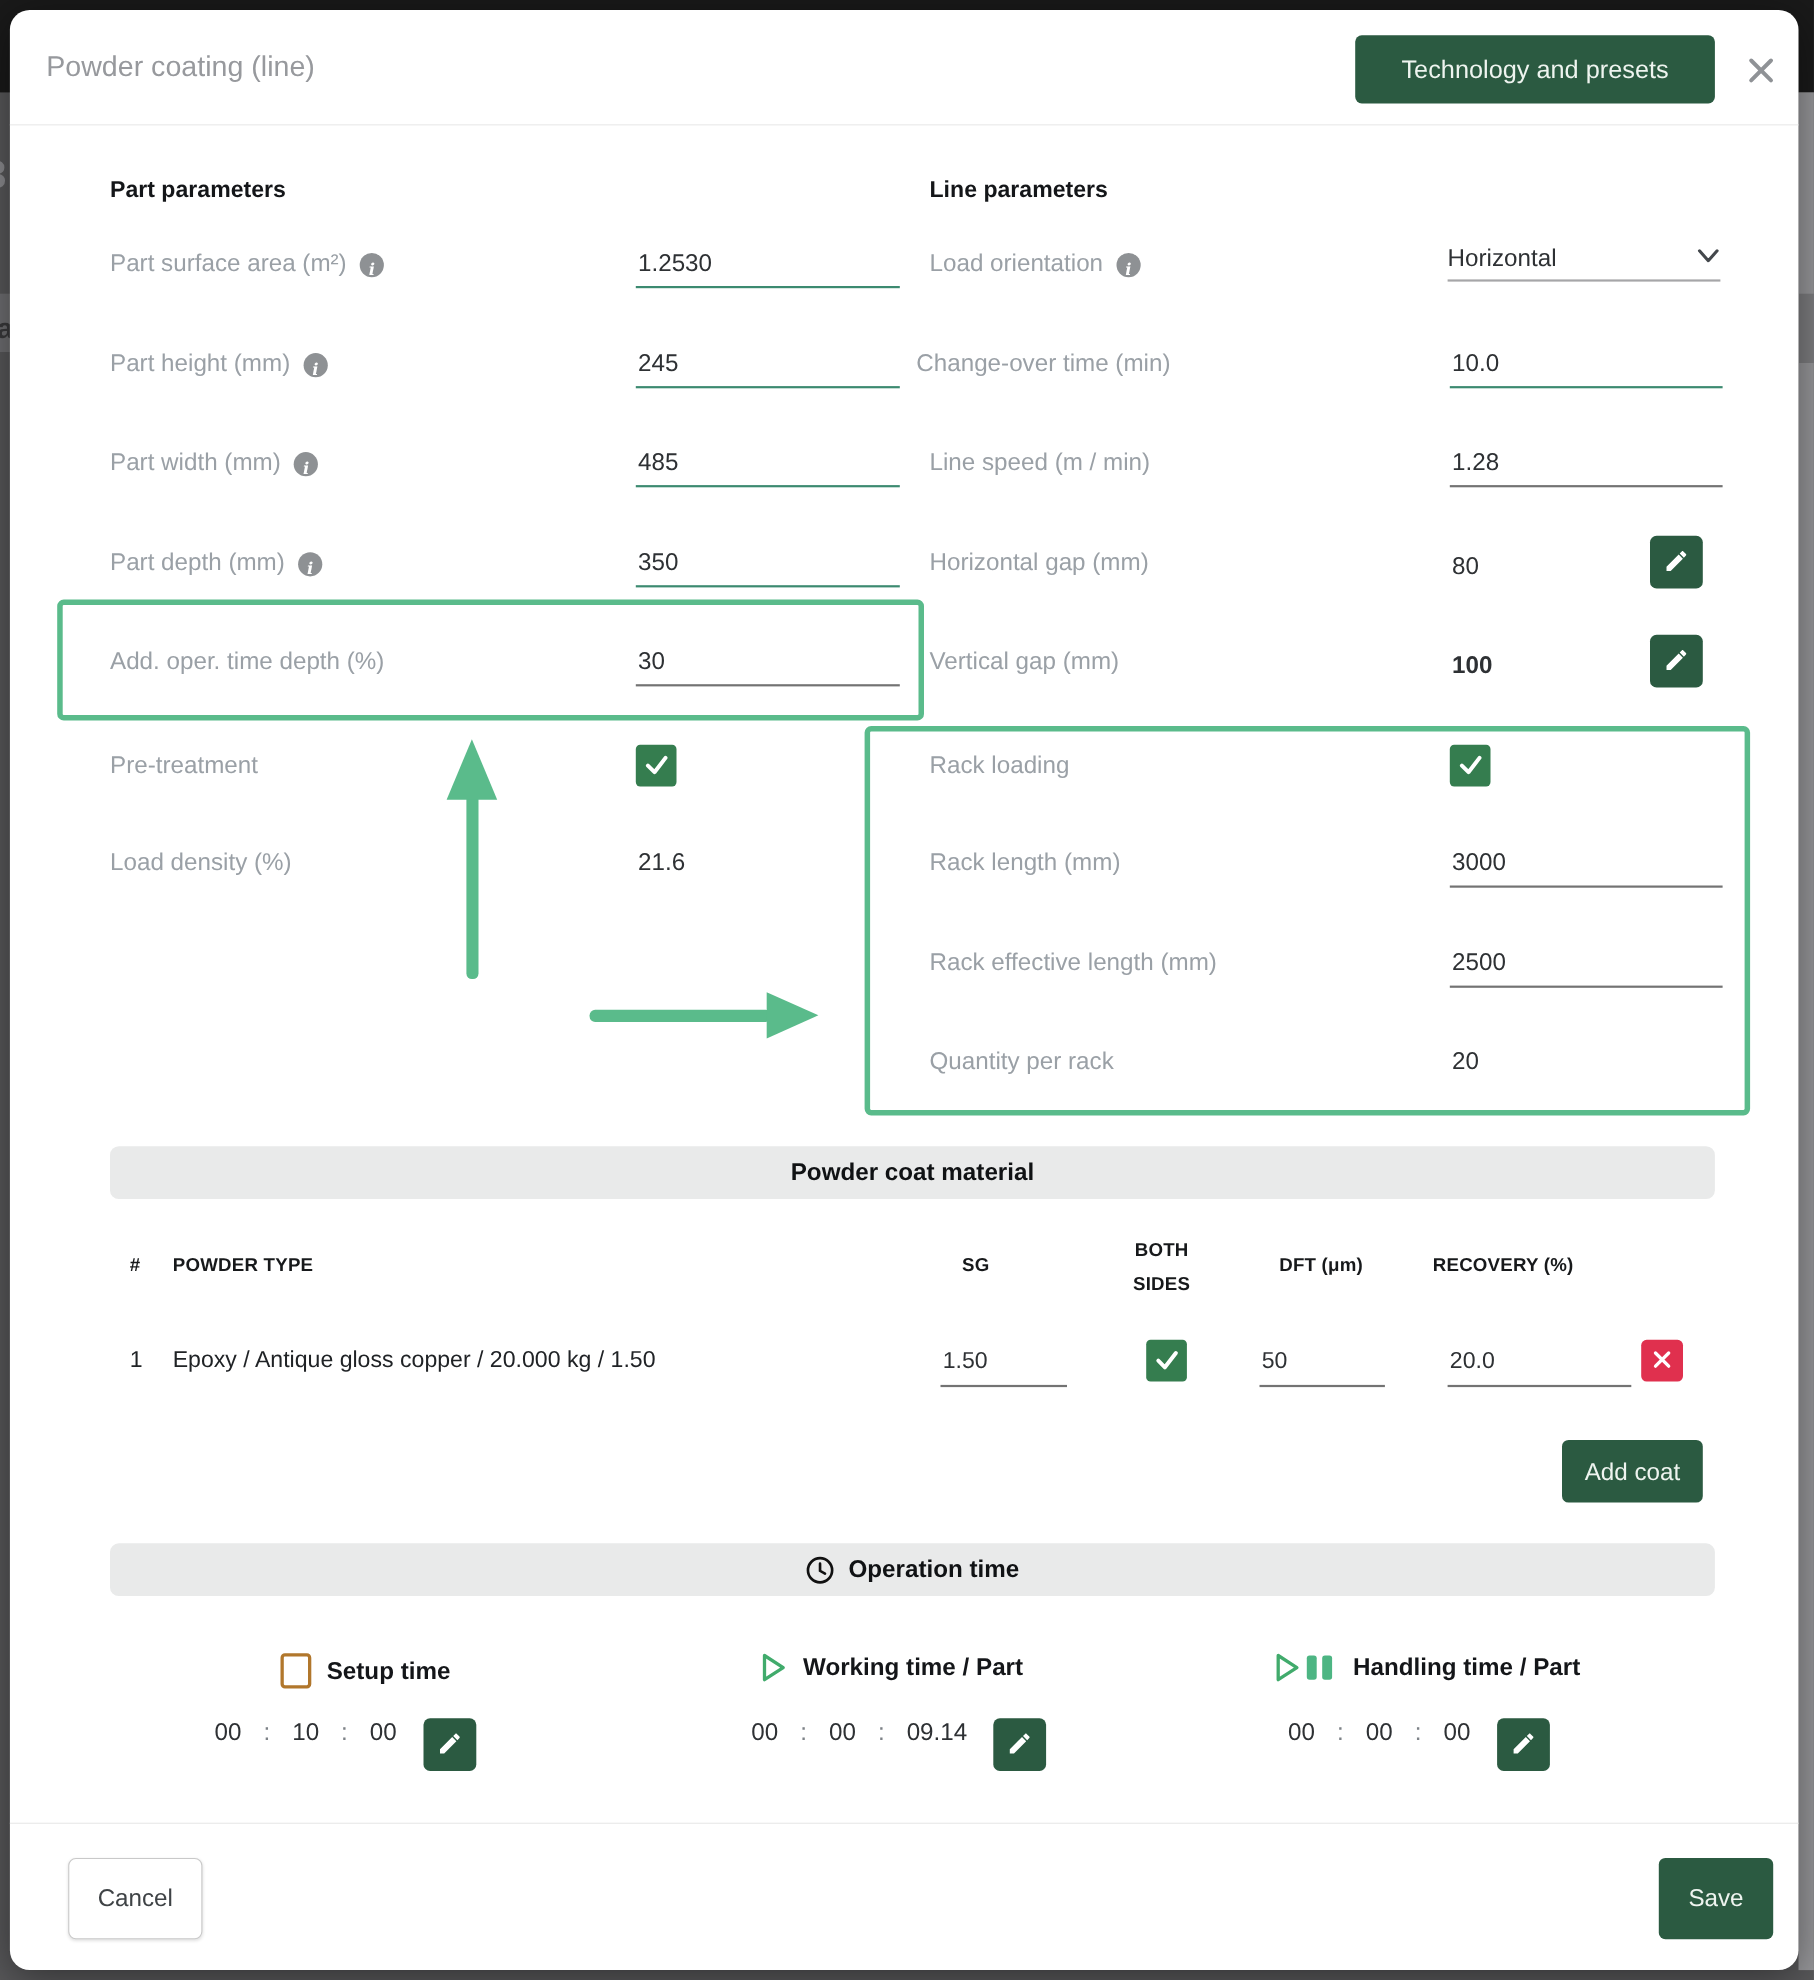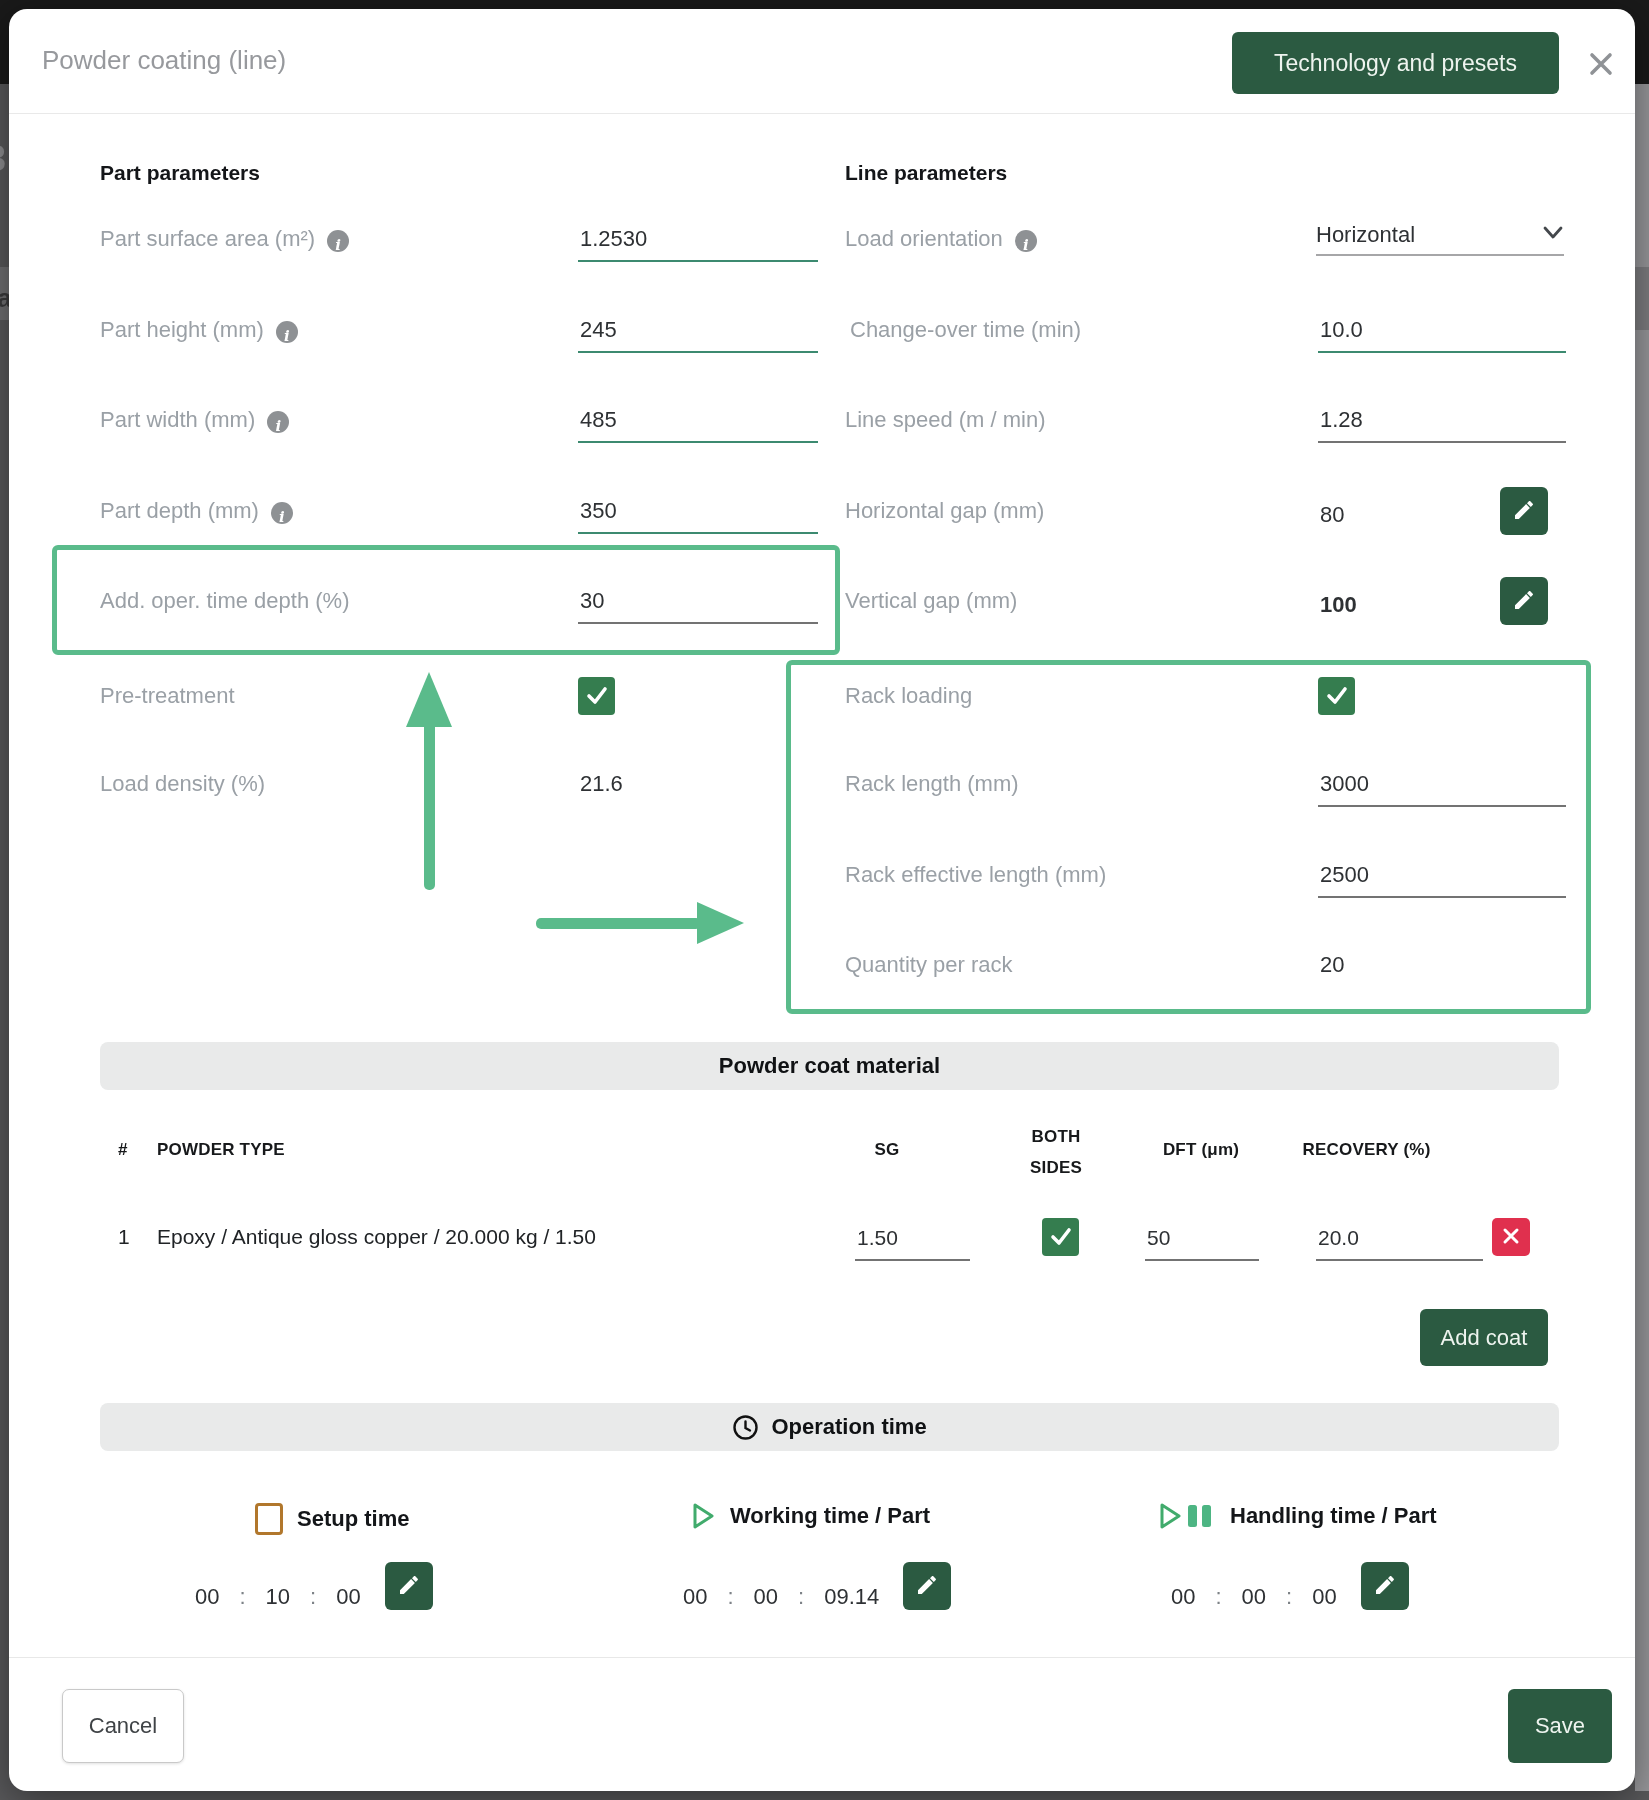--- a/index.html
+++ b/index.html
@@ -40,21 +40,21 @@
   .graybar .bar-text{font-size:22px;font-weight:bold;color:#101214;}
 
   .th{position:absolute;font-size:17px;font-weight:bold;color:#17191b;letter-spacing:.2px;}
   .td{position:absolute;font-size:21px;color:#202326;white-space:nowrap;}
   .del-btn{position:absolute;left:1483px;top:1209px;width:38px;height:38px;background:#e0304e;border:none;border-radius:5px;cursor:pointer;display:flex;align-items:center;justify-content:center;padding:0;}
   .addcoat-btn{position:absolute;left:1411px;top:1300px;width:128px;height:57px;font-size:22px;}
 
   .op-group-head{position:absolute;display:flex;align-items:center;gap:14px;}
   .op-group-head .op-label{font-size:22px;font-weight:bold;color:#141619;white-space:nowrap;}
   .setup-sq{width:22px;height:26px;border:3px solid #b1772c;border-radius:4px;}
-  .time-group{position:absolute;display:flex;align-items:flex-end;height:48px;}
+  .time-group{position:absolute;display:flex;align-items:flex-start;height:48px;}
   .time-group .t{font-size:22px;color:#2e3134;}
   .time-group .c{font-size:22px;color:#7d8287;margin:0 20px;}
   .time-group .pencil{position:static;margin-left:24px;}
 
   .cancel-btn{position:absolute;left:53px;top:1680px;width:122px;height:74px;background:#fff;border:1px solid #c9c9c9;border-radius:7px;font-family:"Liberation Sans",sans-serif;font-size:22px;color:#3f4346;cursor:pointer;box-shadow:0 1px 3px rgba(0,0,0,.12);}
   .save-btn{position:absolute;left:1499px;top:1680px;width:104px;height:74px;font-size:22px;}
 </style>
 </head>
 <body>
 
@@ -111,21 +111,21 @@
     <div class="val" style="left:571px;top:762px;">21.6</div>
 
     <div class="lbl" style="left:836px;top:217px;"><span>Load orientation</span><span class="info"></span></div>
     <div class="dropdown" style="left:1307px;top:207px;">
       <span class="dd-val">Horizontal</span>
       <span><svg width="22" height="14" viewBox="0 0 22 14">
             <path d="M3 2 L11 11 L19 2" stroke="#44484c" stroke-width="2.8" fill="none" stroke-linecap="round" stroke-linejoin="round"></path>
           </svg></span>
     </div>
 
-    <div class="lbl" style="left:841px;top:308px;">Change-over time (min)</div>
+    <div class="lbl" style="left:824px;top:308px;">Change-over time (min)</div>
     <input class="inp green" style="left: 1309px; top: 305px; width: 246px;" value="10.0">
 
     <div class="lbl" style="left:836px;top:398px;">Line speed (m / min)</div>
     <input class="inp" style="left: 1309px; top: 395px; width: 246px;" value="1.28">
 
     <div class="lbl" style="left:836px;top:489px;">Horizontal gap (mm)</div>
     <div class="val" style="left:1311px;top:493px;">80</div>
     <button class="pencil btn-green" style="left:1491px;top:478px;">
       <span><svg width="24" height="24" viewBox="0 0 24 24">
             <path d="M3 17.2V21h3.8L17.9 9.9l-3.8-3.8L3 17.2zM20.7 7.1c.4-.4.4-1 0-1.4l-2.4-2.4c-.4-.4-1-.4-1.4 0l-1.9 1.9 3.8 3.8 1.9-1.9z" fill="#ffffff"></path>

